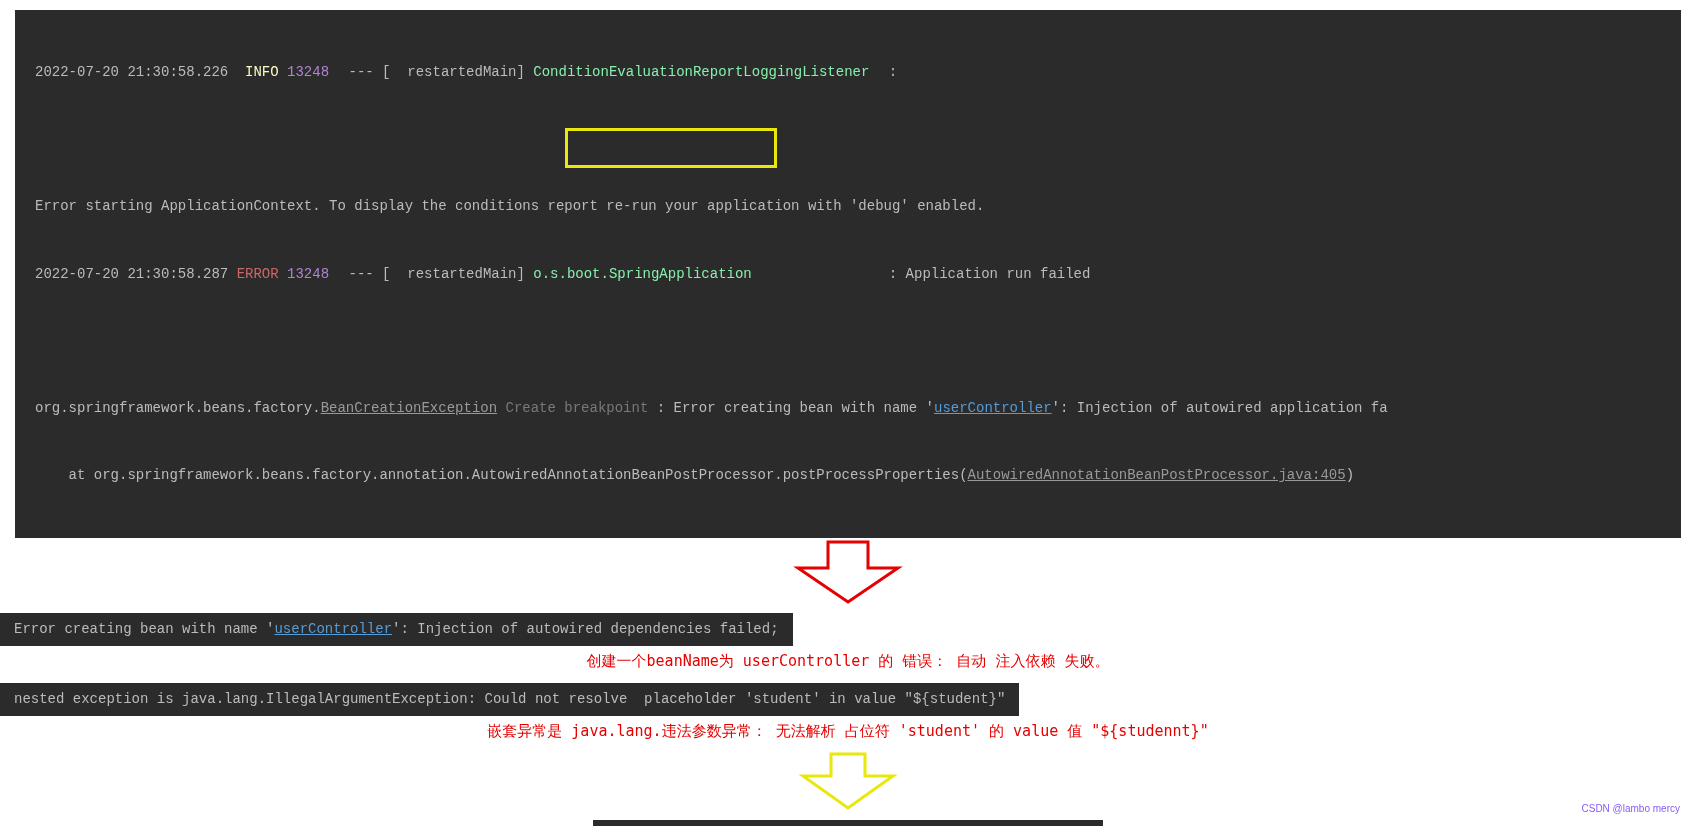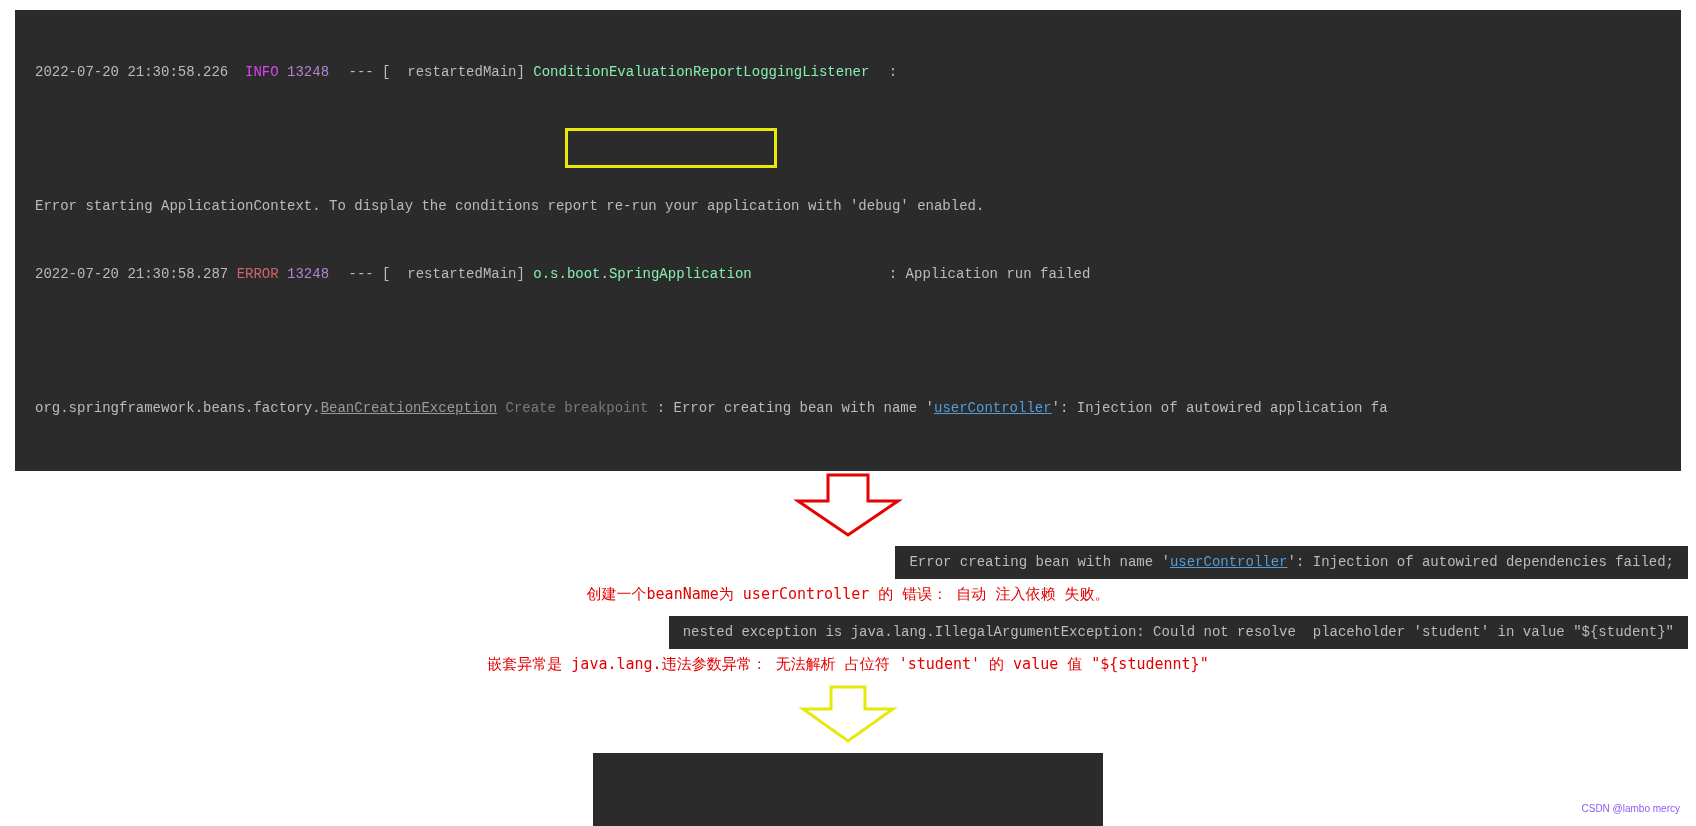--- a/index.html
+++ b/index.html
@@ -16,21 +16,21 @@
       padding: 8px 20px;
       white-space: pre;
       margin: 0;
       position: relative;
     }
     .console-top {
       margin: 10px 15px 0 15px;
     }
     .log-line { line-height: 1.8; }
     .timestamp { color: #bbbbbb; }
-    .info-level { color: #d946ef; }
+    .info-level { color: #fef9c3; }
     .error-level { color: #cc6666; }
     .pid { color: #b084d3; }
     .dashes { color: #bbbbbb; padding-left: 11px; }
     .logger-blue { color: #86efac; }
     .link-blue { color: #569cd6; text-decoration: underline; }
     .underline-link { color: #999999; text-decoration: underline; }
     .create-bp { color: #999999; opacity: 0.7; }
     .yellow-box {
       display: inline-block;
       border: 3px solid #e8e80d;
@@ -43,21 +43,21 @@
     .red-arrow svg { display: block; }
     .yellow-arrow svg { display: block; }
 
     .snippet-dark {
       background: #2b2b2b;
       color: #bbbbbb;
       padding: 6px 14px;
       display: inline-block;
       white-space: pre;
     }
-    .centered-row { display: flex; justify-content: flex-end; margin: 0 8px 2px 0; }
+    .centered-row { display: flex; justify-content: flex-start; margin: 0 16px 2px 0; }
 
     .red-annotation {
       color: #e60000;
       text-align: center;
       font-family: 'Microsoft YaHei', sans-serif;
       margin: 4px 0 10px 0;
       font-size: 15px;
     }
     .red-annotation .mono { font-family: Consolas, Monaco, monospace; }
 
@@ -84,20 +84,21 @@
 </head>
 <body>
 
 <div class="console-block console-top">
   <div class="log-line"><span class="timestamp">2022-07-20 21:30:58.226</span>  <span class="info-level">INFO</span> <span class="pid">13248</span><span class="dashes"> --- [  restartedMain] </span><span class="logger-blue">ConditionEvaluationReportLoggingListener</span><span class="dashes"> : </span></div>
   <div class="log-line">&nbsp;</div>
   <div class="log-line">Error starting ApplicationContext. To display the conditions report re-run your application with 'debug' enabled.</div>
   <div class="log-line"><span class="timestamp">2022-07-20 21:30:58.287</span> <span class="error-level">ERROR</span> <span class="pid">13248</span><span class="dashes"> --- [  restartedMain] </span><span class="logger-blue">o.s.boot.SpringApplication              </span><span class="dashes"> : Application run failed</span></div>
   <div class="log-line">&nbsp;</div>
   <div class="log-line"><span>org.springframework.beans.factory.</span><span class="underline-link">BeanCreationException</span><span class="create-bp"> Create breakpoint </span><span>: Error creating bean with name '</span><span class="link-blue">userController</span><span>': Injection of autowired application fa</span></div>
+  <div class="log-line"><span>    at org.springframework.beans.factory.annotation.AutowiredAnnotationBeanPostProcessor.postProcessProperties(</span><span class="underline-link">AutowiredAnnotationBeanPostProcessor.java:405</span><span>)</span></div>
   <div class="yellow-box yellow-box-1"></div>
 </div>
 
 <div class="arrow-container red-arrow">
   <svg width="120" height="65" viewBox="0 0 120 65">
     <path d="M40 2 L80 2 L80 28 L110 28 L60 62 L10 28 L40 28 Z" fill="none" stroke="#e60000" stroke-width="3"></path>
   </svg>
 </div>
 
 <div class="centered-row">

